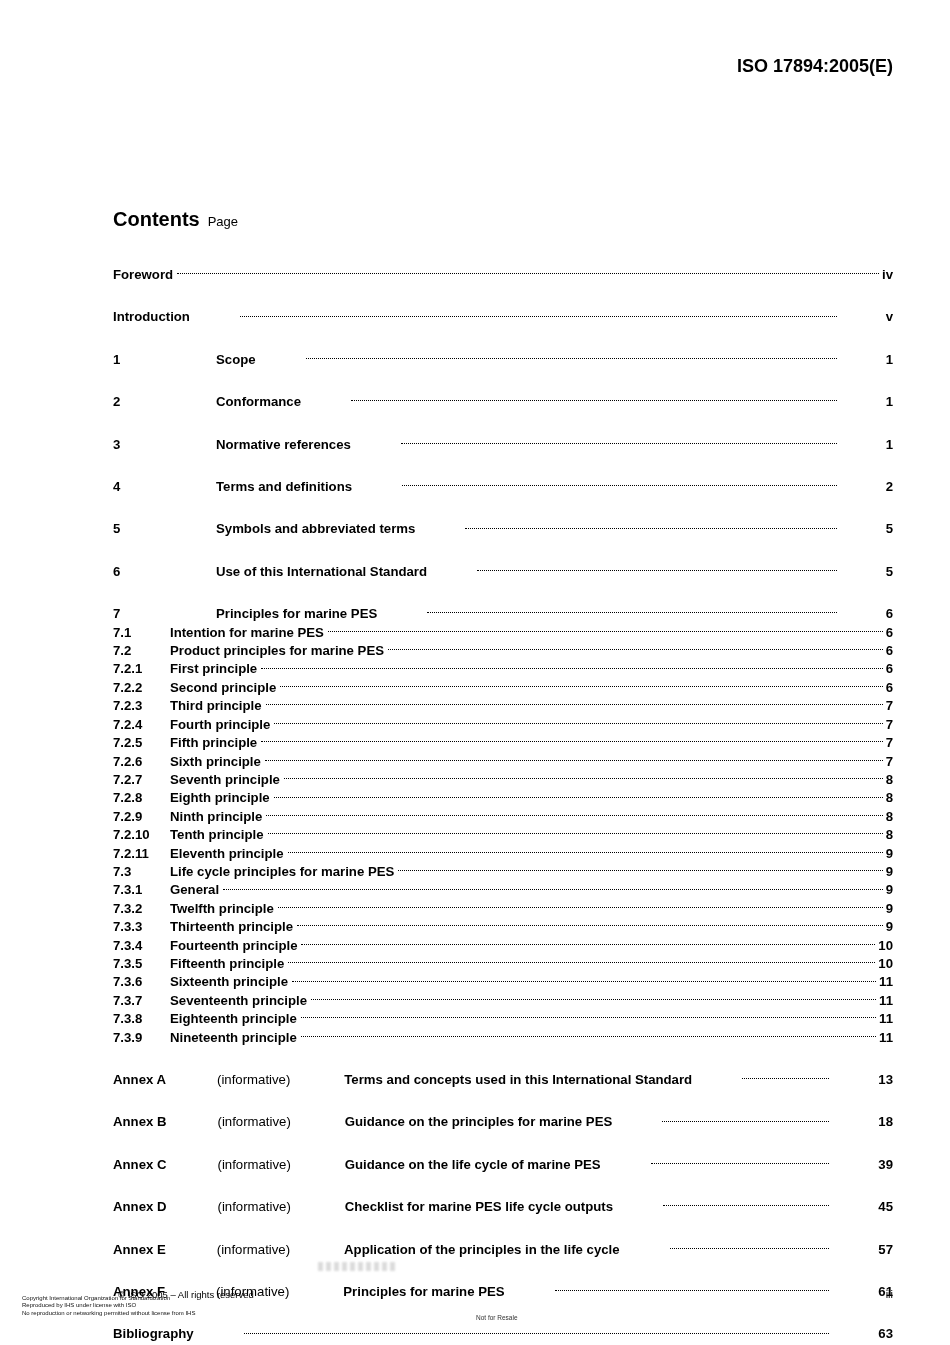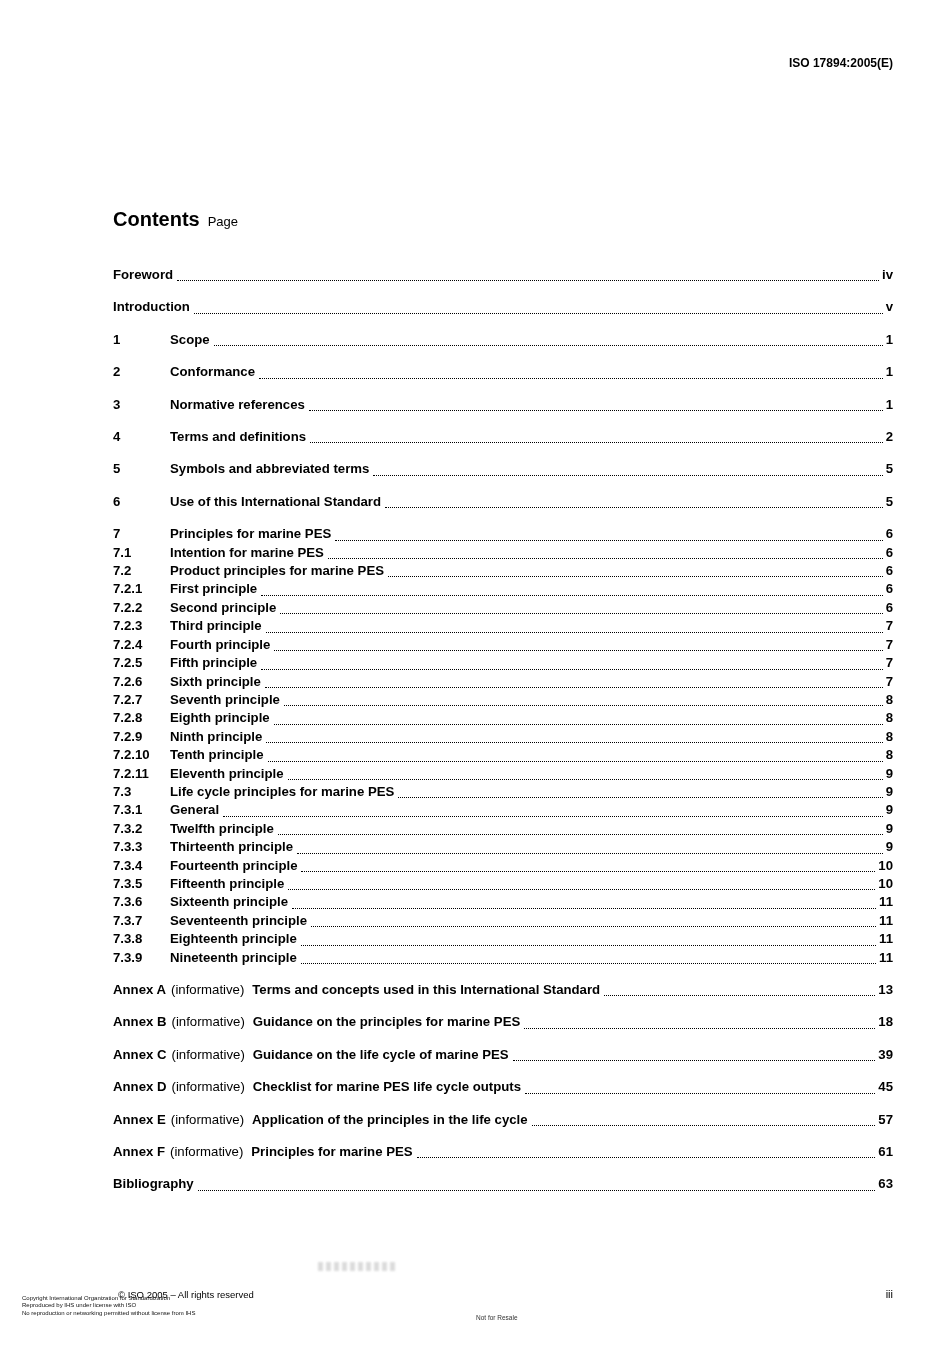--- a/index.html
+++ b/index.html
@@ -10,21 +10,21 @@
     width: 950px;
     height: 1345px;
     background: #ffffff;
     margin: 0 auto;
     overflow: hidden;
   }
   .doc-ref {
     position: absolute;
     top: 56px;
     right: 57px;
-    font-size: 12px;
+    font-size: 18px;
     font-weight: bold;
   }
   .contents-header {
     position: absolute;
     top: 208px;
     left: 113px;
     right: 57px;
     display: flex;
     justify-content: flex-start;
     align-items: baseline;
@@ -32,27 +32,27 @@
   .contents-title { font-size: 20px; font-weight: bold; }
   .page-label { font-size: 13px; font-weight: normal; padding-left: 8px; }
   .toc {
     position: absolute;
     top: 266px;
     left: 113px;
     right: 57px;
   }
   .toc-row {
     display: flex;
-    align-items: flex-end;
+    align-items: center;
     font-size: 13.2px;
     font-weight: bold;
     line-height: 18.4px;
     white-space: nowrap;
   }
-  .toc-row.spaced { margin-top: 14px; }
+  .toc-row.spaced { margin-top: 24px; gap: 46px; }
   .num { flex: none; width: 57px; }
   .prefix { flex: none; margin-right: 5px; }
   .infix { flex: none; font-weight: normal; margin-right: 8px; }
   .title { flex: none; }
   .leader {
     flex: 1;
     border-bottom: 1.6px dotted #000;
     margin: 0 3px 3px 4px;
     min-width: 10px;
   }

